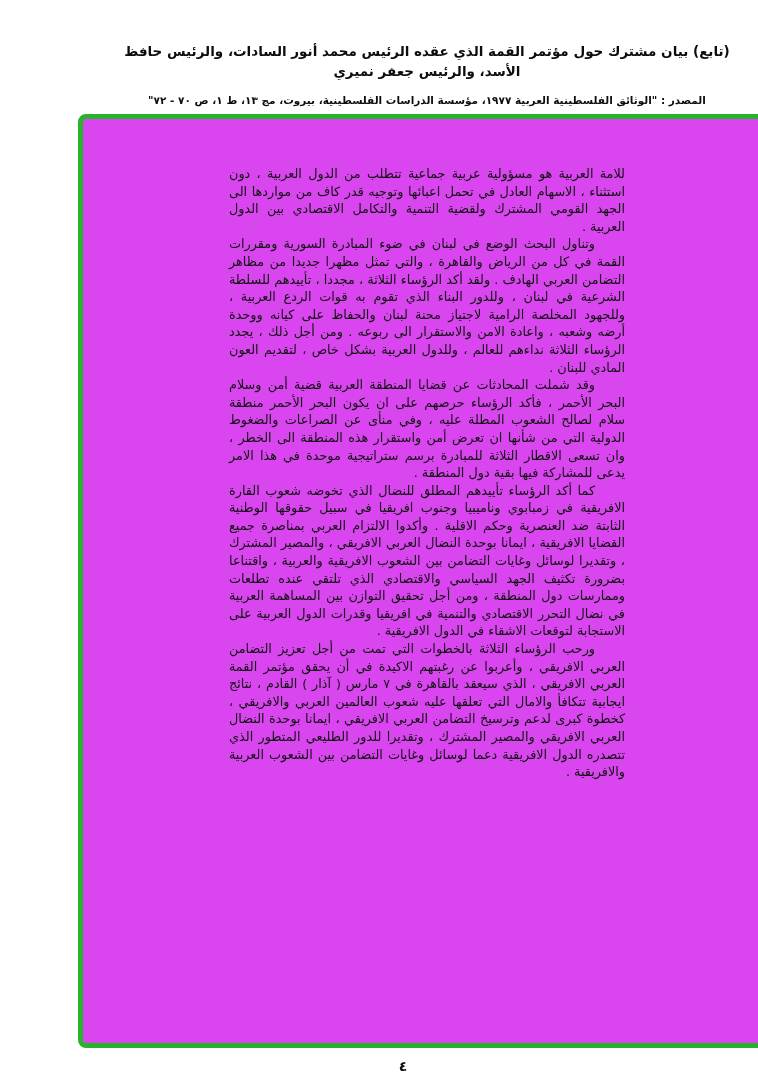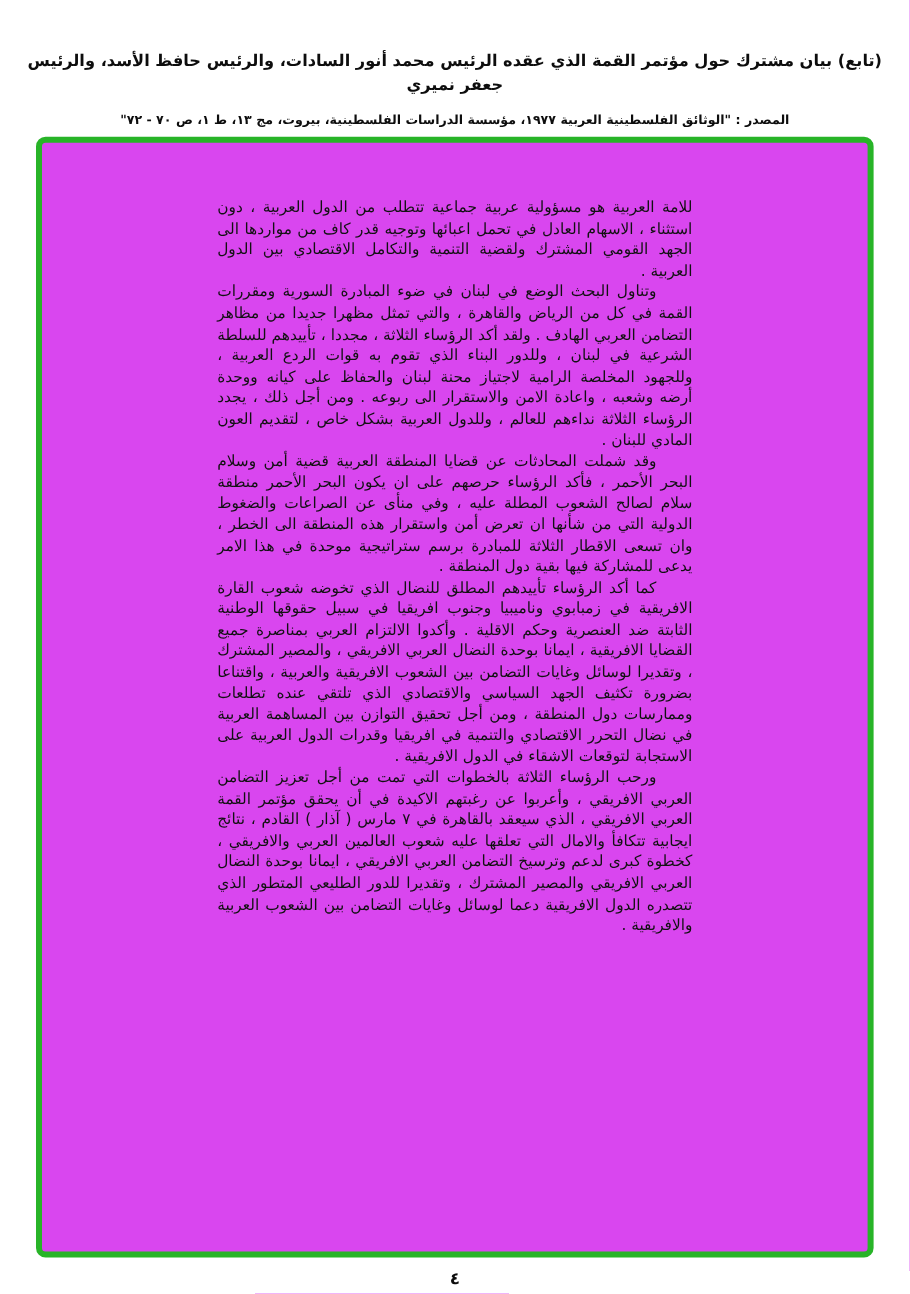--- a/index.html
+++ b/index.html
@@ -1,15 +1,15 @@
 <!DOCTYPE html>
 <html lang="ar"><head>
 <meta charset="utf-8">
 <style>
-  * { box-sizing: border-box; }
+  * { box-sizing: border-box; margin-left: 48px; }
   html, body { margin: 0; padding: 0; }
   body {
     width: 758px;
     height: 1078px;
     background: #ffffff;
     position: relative;
     overflow: hidden;
     font-family: "DejaVu Sans", sans-serif;
     color: #141414;
   }

